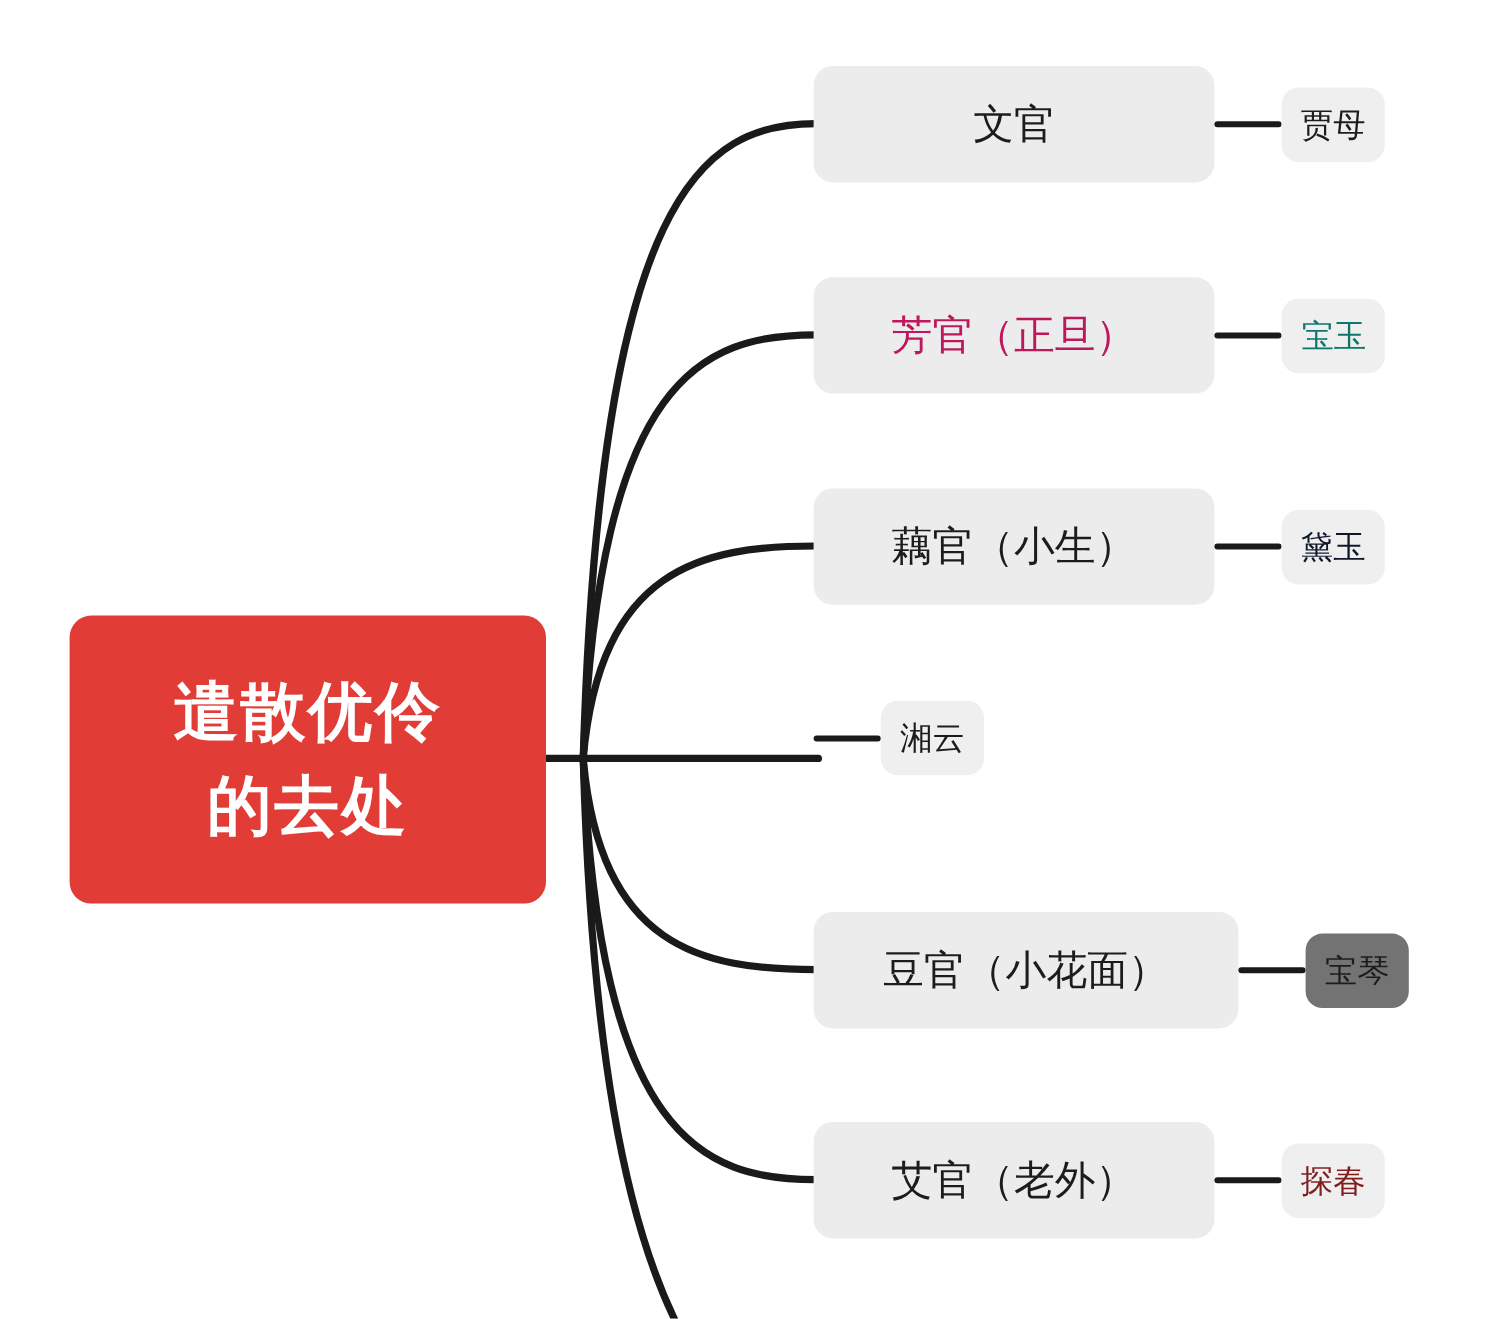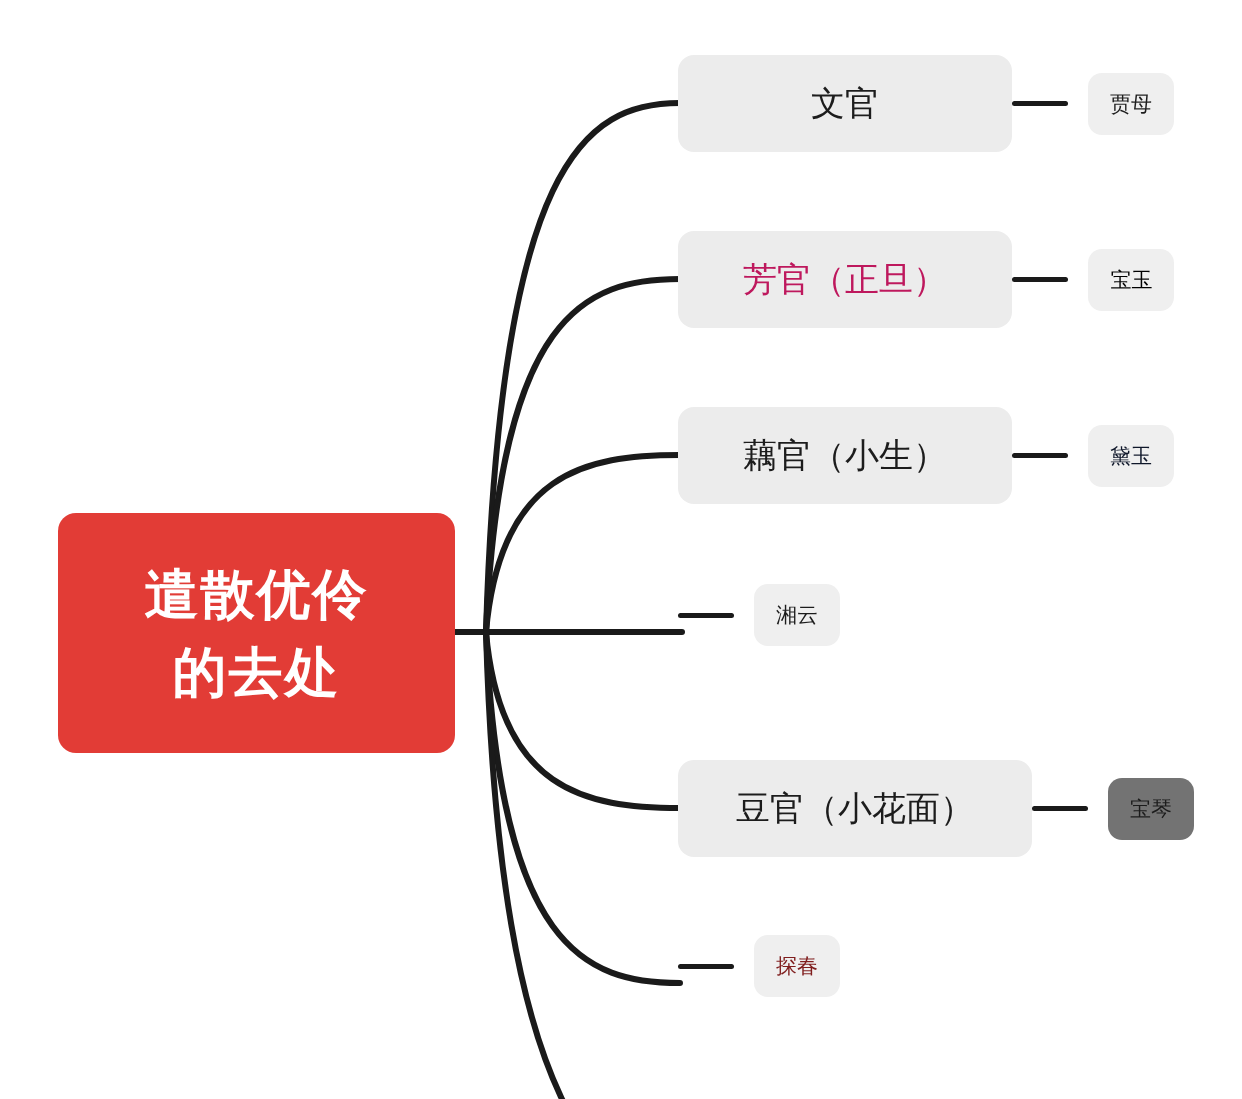--- a/index.html
+++ b/index.html
@@ -85,25 +85,24 @@
 
   .target-node {
     min-width: 86px;
     height: 62px;
     padding: 0 15px;
     background: #efefef;
     border-radius: 14px;
     display: flex;
     align-items: center;
     justify-content: center;
-    font-size: 21px;
+    font-size: 27px;
     font-weight: 500;
     color: #1c1c1c;
     white-space: nowrap;
-    margin-left: 20px;
   }
 </style>
 </head>
 <body>
 
 <div class="canvas">
 
   <svg class="connectors" viewBox="0 0 1242 1099">
     <path d="M486 632 C500 162, 585 103, 680 103" style="stroke: rgb(26, 26, 26);"></path>
     <path d="M486 632 C500 314, 585 279, 680 279" style="stroke: rgb(26, 26, 26);"></path>
@@ -127,21 +126,21 @@
     <div class="target-node" style="background: rgb(239, 239, 239); color: rgb(28, 28, 28);">
       <span>贾母</span>
     </div>
   </div>
 
   <div class="branch-row r2">
     <div class="branch-node" style="background: rgb(236, 236, 236); color: #be185d;">
       <span>芳官（正旦）</span>
     </div>
     <div class="h-connector" style="background: rgb(26, 26, 26);"></div>
-    <div class="target-node" style="background: rgb(239, 239, 239); color: #000000; padding-left: 16px;">
+    <div class="target-node" style="background: rgb(239, 239, 239); color: #0f766e; padding-left: 16px;">
       <span>宝玉</span>
     </div>
   </div>
 
   <div class="branch-row r3">
     <div class="branch-node" style="background: rgb(236, 236, 236); color: rgb(28, 28, 28);">
       <span>藕官（小生）</span>
     </div>
     <div class="h-connector" style="background: rgb(26, 26, 26);"></div>
     <div class="target-node" style="background: rgb(239, 239, 239); color: #0f172a;">
@@ -160,19 +159,22 @@
     <div class="branch-node" style="background: rgb(236, 236, 236); color: rgb(28, 28, 28);">
       <span>豆官（小花面）</span>
     </div>
     <div class="h-connector" style="background: rgb(26, 26, 26);"></div>
     <div class="target-node" style="background: #737373; color: rgb(28, 28, 28);">
       <span>宝琴</span>
     </div>
   </div>
 
   <div class="branch-row r6">
+    <div class="branch-node" style="background: rgb(236, 236, 236); color: rgb(28, 28, 28);">
+      <span>艾官（老外）</span>
+    </div>
     <div class="h-connector" style="background: rgb(26, 26, 26);"></div>
     <div class="target-node" style="background: rgb(239, 239, 239); color: #7f1d1d;">
       <span>探春</span>
     </div>
   </div>
 
 </div>
 
 </body></html>

